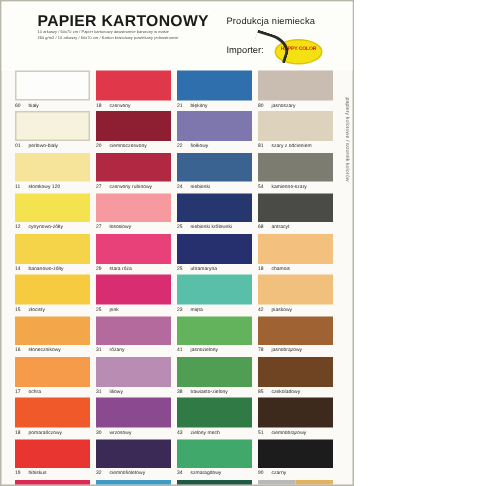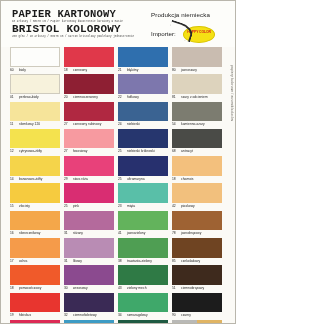--- a/index.html
+++ b/index.html
@@ -10,21 +10,21 @@
   }
   #page{
     position:relative;width:236px;height:324px;
     background:#fbfaf6;
     box-sizing:border-box;
     border:1px solid #b9b6ac;
     overflow:hidden;
   }
   
   #header{position:absolute;left:0;top:0;width:236px;height:46px;background:#fdfdfa;}
-  .hdr-left{position:absolute;left:11px;top:8px;width:128px;font-family:Liberation Mono, monospace;}
+  .hdr-left{position:absolute;left:24px;top:8px;width:128px;}
   .ttl{
     font-weight:bold;letter-spacing:.2px;color:#1a1a1a;
     font-size:10.5px;line-height:11px;white-space:nowrap;
   }
   .ttl2{font-size:11px;}
   .sub{
     font-size:2.6px;line-height:3.6px;color:#4a4a4a;
     white-space:nowrap;letter-spacing:.05px;
   }
   .hdr-right{position:absolute;left:150px;top:10px;width:84px;}
@@ -80,21 +80,20 @@
 </head>
 <body>
 
 <div id="page">
 
   <div id="header">
 
     <div class="hdr-left">
       <div class="ttl">PAPIER KARTONOWY</div>
       <div class="sub">10 arkuszy / 50x70 cm / Papier kartonowy dwustronnie barwiony w masie</div>
-      <div class="ttl ttl2">BRISTOL KOLOROWY</div>
       <div class="sub">250 g/m2 / 10 arkuszy / 50x70 cm / Karton bristolowy powlekany jednostronnie</div>
     </div>
 
     <div class="hdr-right">
       <div class="prod">Produkcja niemiecka</div>
       <div class="imp-row">
         <span class="imp">Importer:</span>
         <span class="logo">
           <span class="logo-txt">HAPPY COLOR</span>
         </span>

